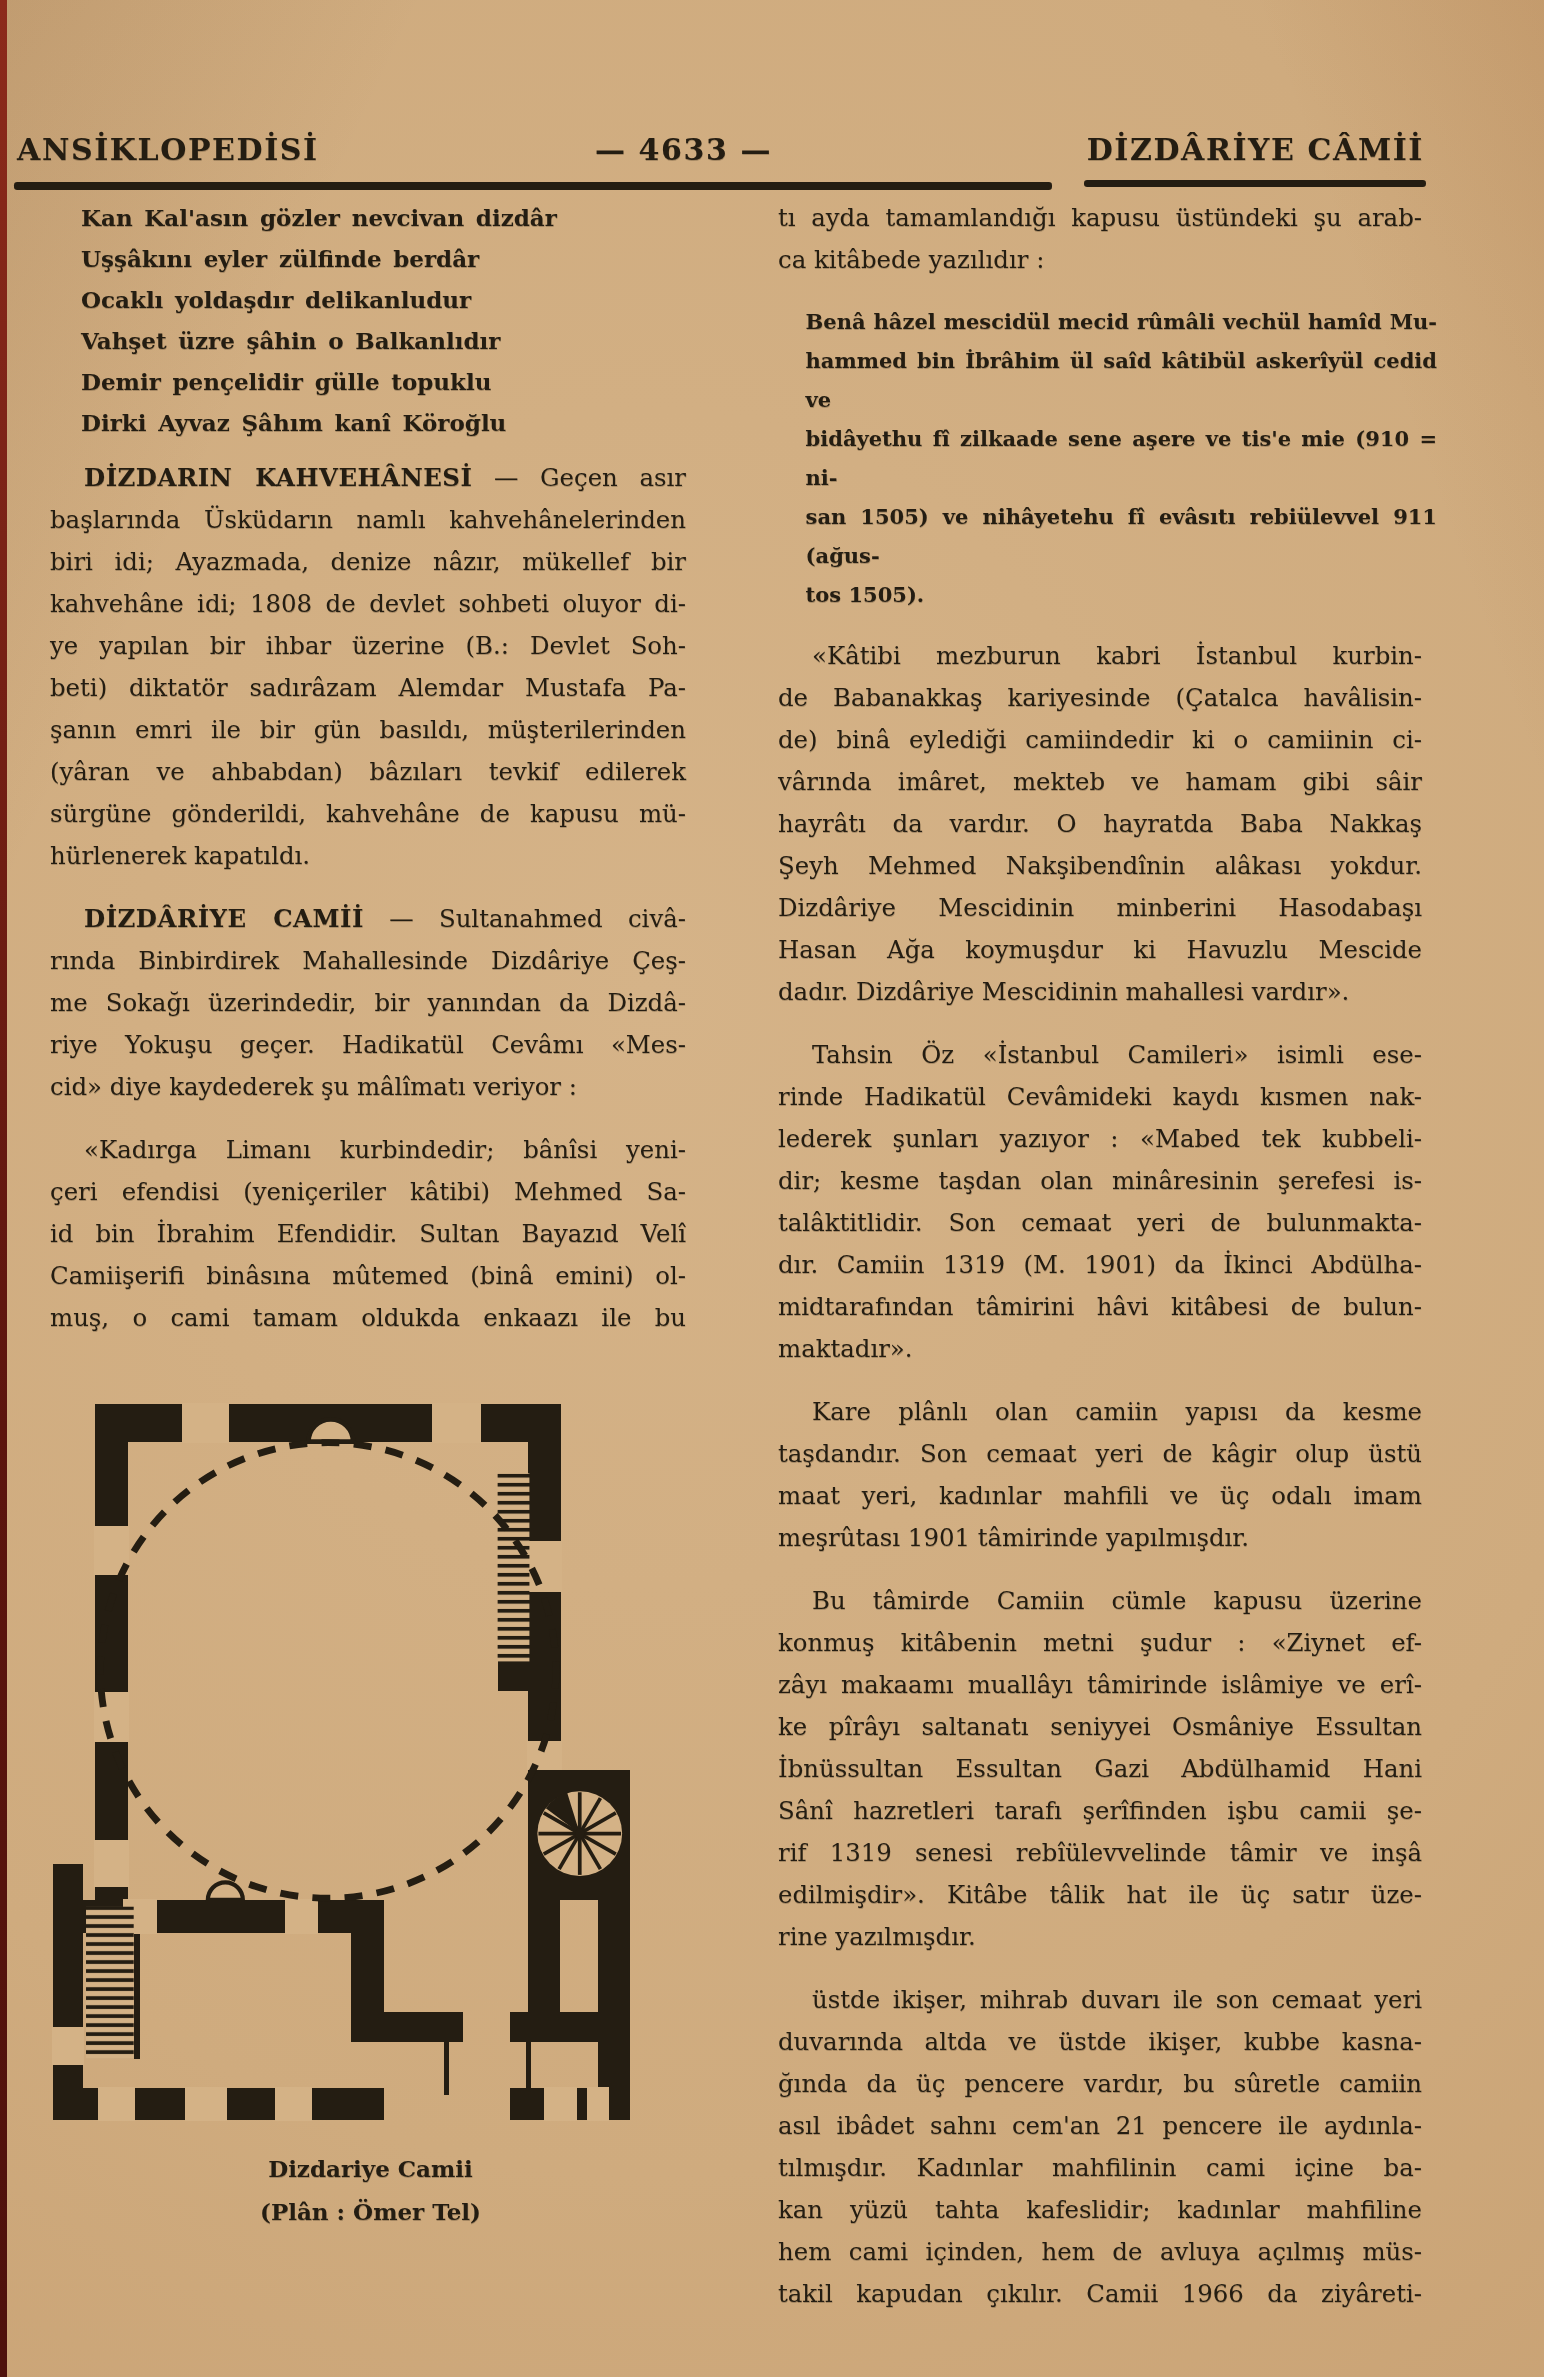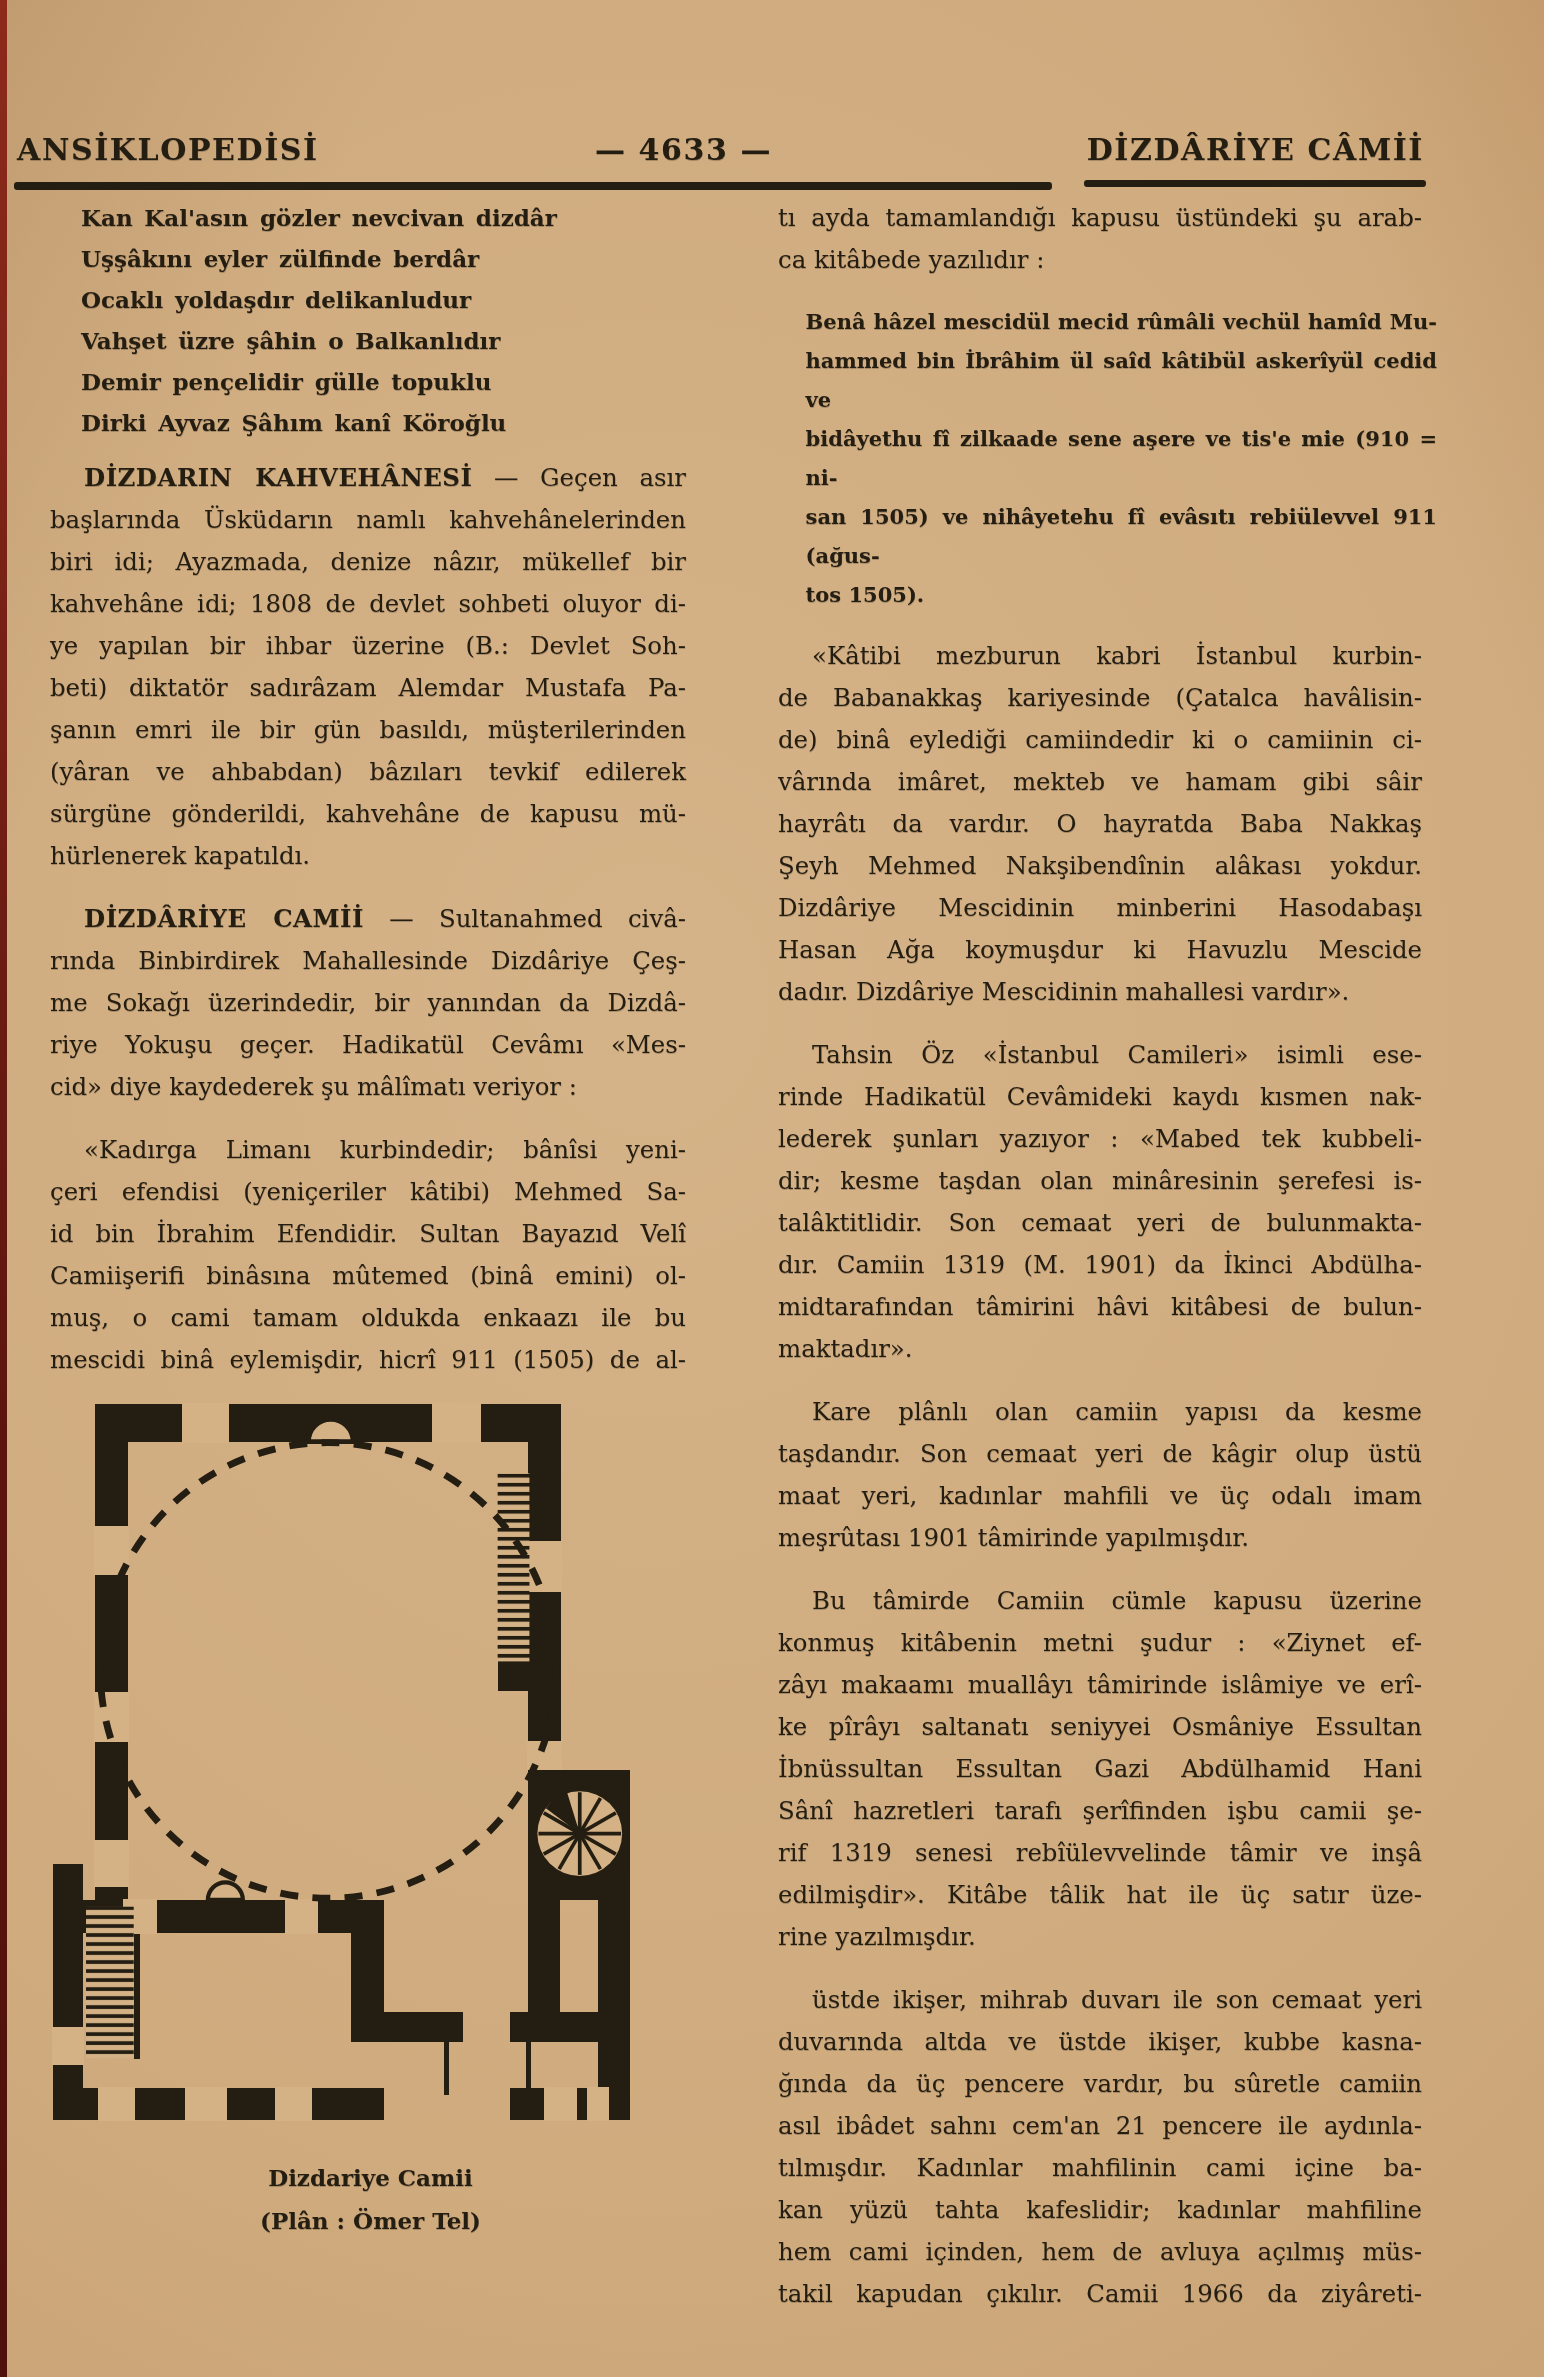--- a/index.html
+++ b/index.html
@@ -48,21 +48,21 @@
   .line b{font-weight:bold;letter-spacing:0.5px;}
   #poem{margin-bottom:13.8px;}
   .pline{font-weight:bold;font-size:23px;line-height:41px;padding-left:31px;
     word-spacing:3.7px;white-space:nowrap;}
   
   figure{position:absolute;left:50px;top:1399px;width:641px;margin:0;}
   figure svg{display:block;}
   .svg-ink{fill:var(--ink);}
   .svg-paper{fill:var(--paper-light);}
   figcaption{text-align:center;}
-  .cap1{margin-top:23px;font-weight:bold;font-size:23px;}
+  .cap1{margin-top:14px;font-weight:bold;font-size:23px;}
   .cap2{margin-top:16px;font-weight:bold;font-size:23px;}
 </style>
 </head>
 <body>
 
 <div class="page">
   <div class="binding"></div>
 
   <header>
     <div class="h-left">ANSİKLOPEDİSİ</div>
@@ -100,21 +100,20 @@
           <div class="line" style="">me Sokağı üzerindedir, bir yanından da Dizdâ-</div>
           <div class="line" style="">riye Yokuşu geçer. Hadikatül Cevâmı «Mes-</div>
           <div class="line last" style="">cid» diye kaydederek şu mâlîmatı veriyor :</div>
         </div>
         <div class="block para">
           <div class="line" style="">«Kadırga Limanı kurbindedir; bânîsi yeni-</div>
           <div class="line" style="">çeri efendisi (yeniçeriler kâtibi) Mehmed Sa-</div>
           <div class="line" style="">id bin İbrahim Efendidir. Sultan Bayazıd Velî</div>
           <div class="line" style="">Camiişerifi binâsına mûtemed (binâ emini) ol-</div>
           <div class="line" style="">muş, o cami tamam oldukda  enkaazı ile bu</div>
-          <div class="line" style="">mescidi binâ eylemişdir, hicrî 911 (1505) de al-</div>
         </div>
       </div>
   </div>
 
   <div id="rightcol" class="col">
     <div id="rightblocks">
         <div class="block cont">
           <div class="line" style="">tı ayda tamamlandığı kapusu üstündeki şu arab-</div>
           <div class="line last" style="">ca kitâbede yazılıdır :</div>
         </div>

